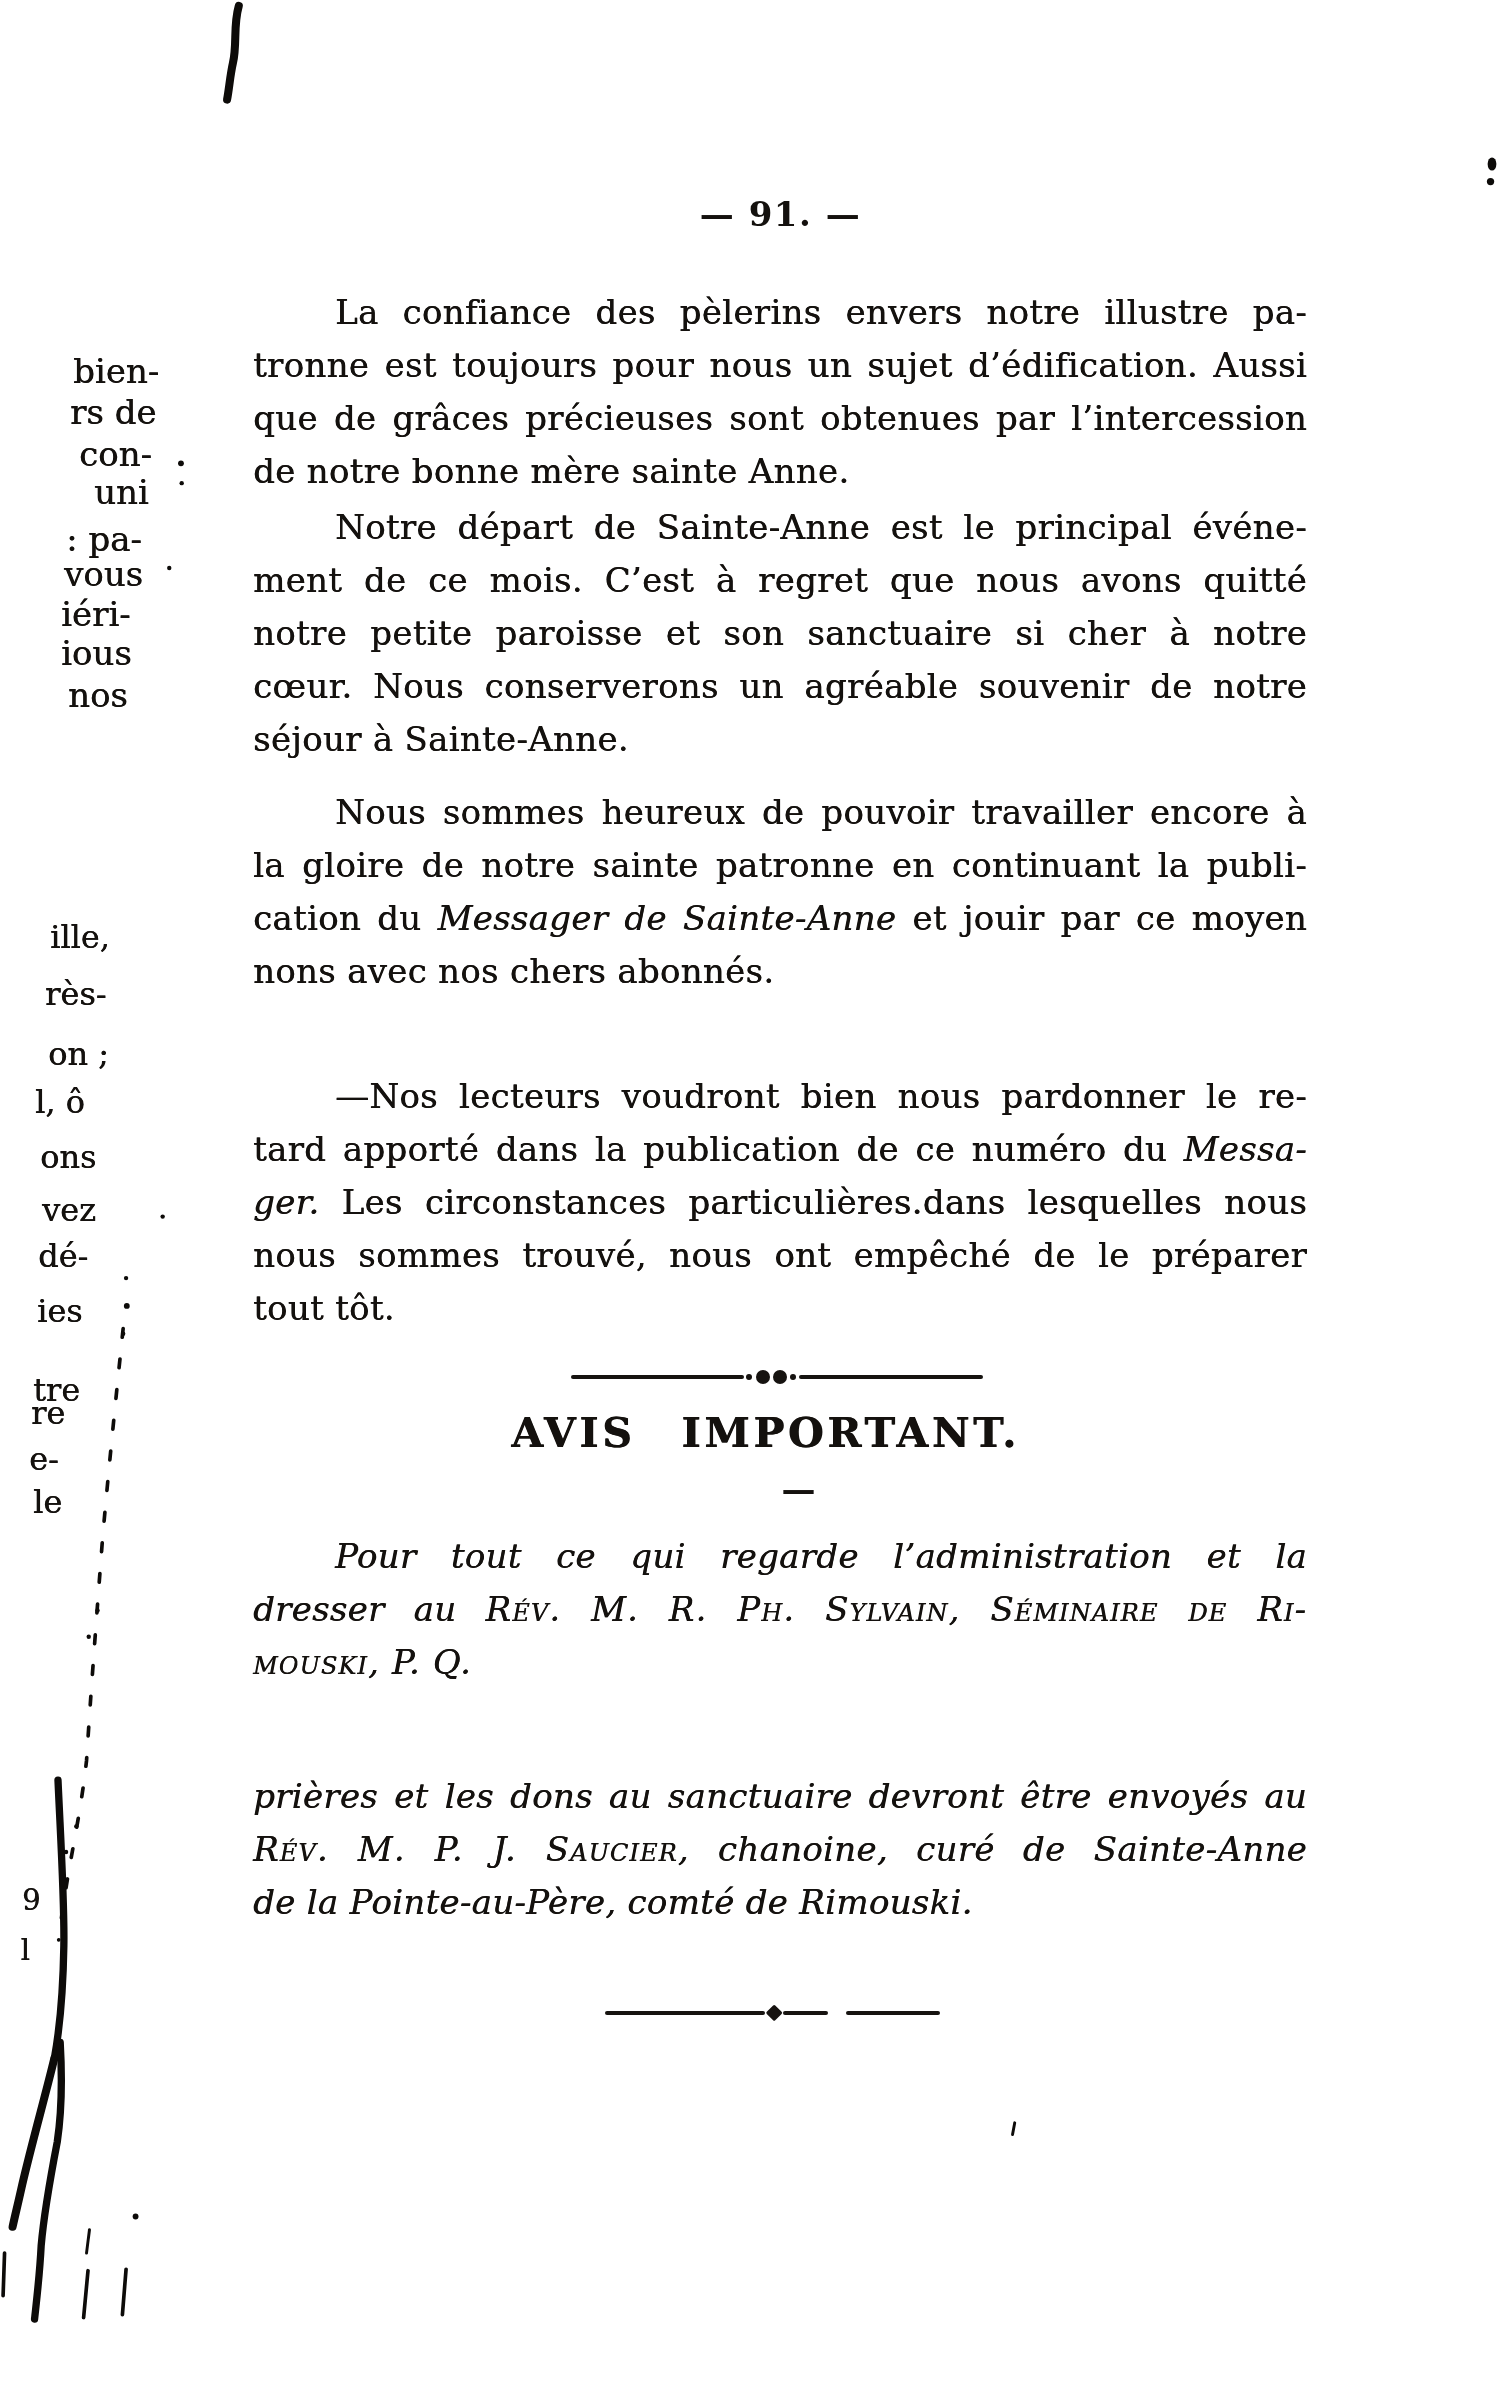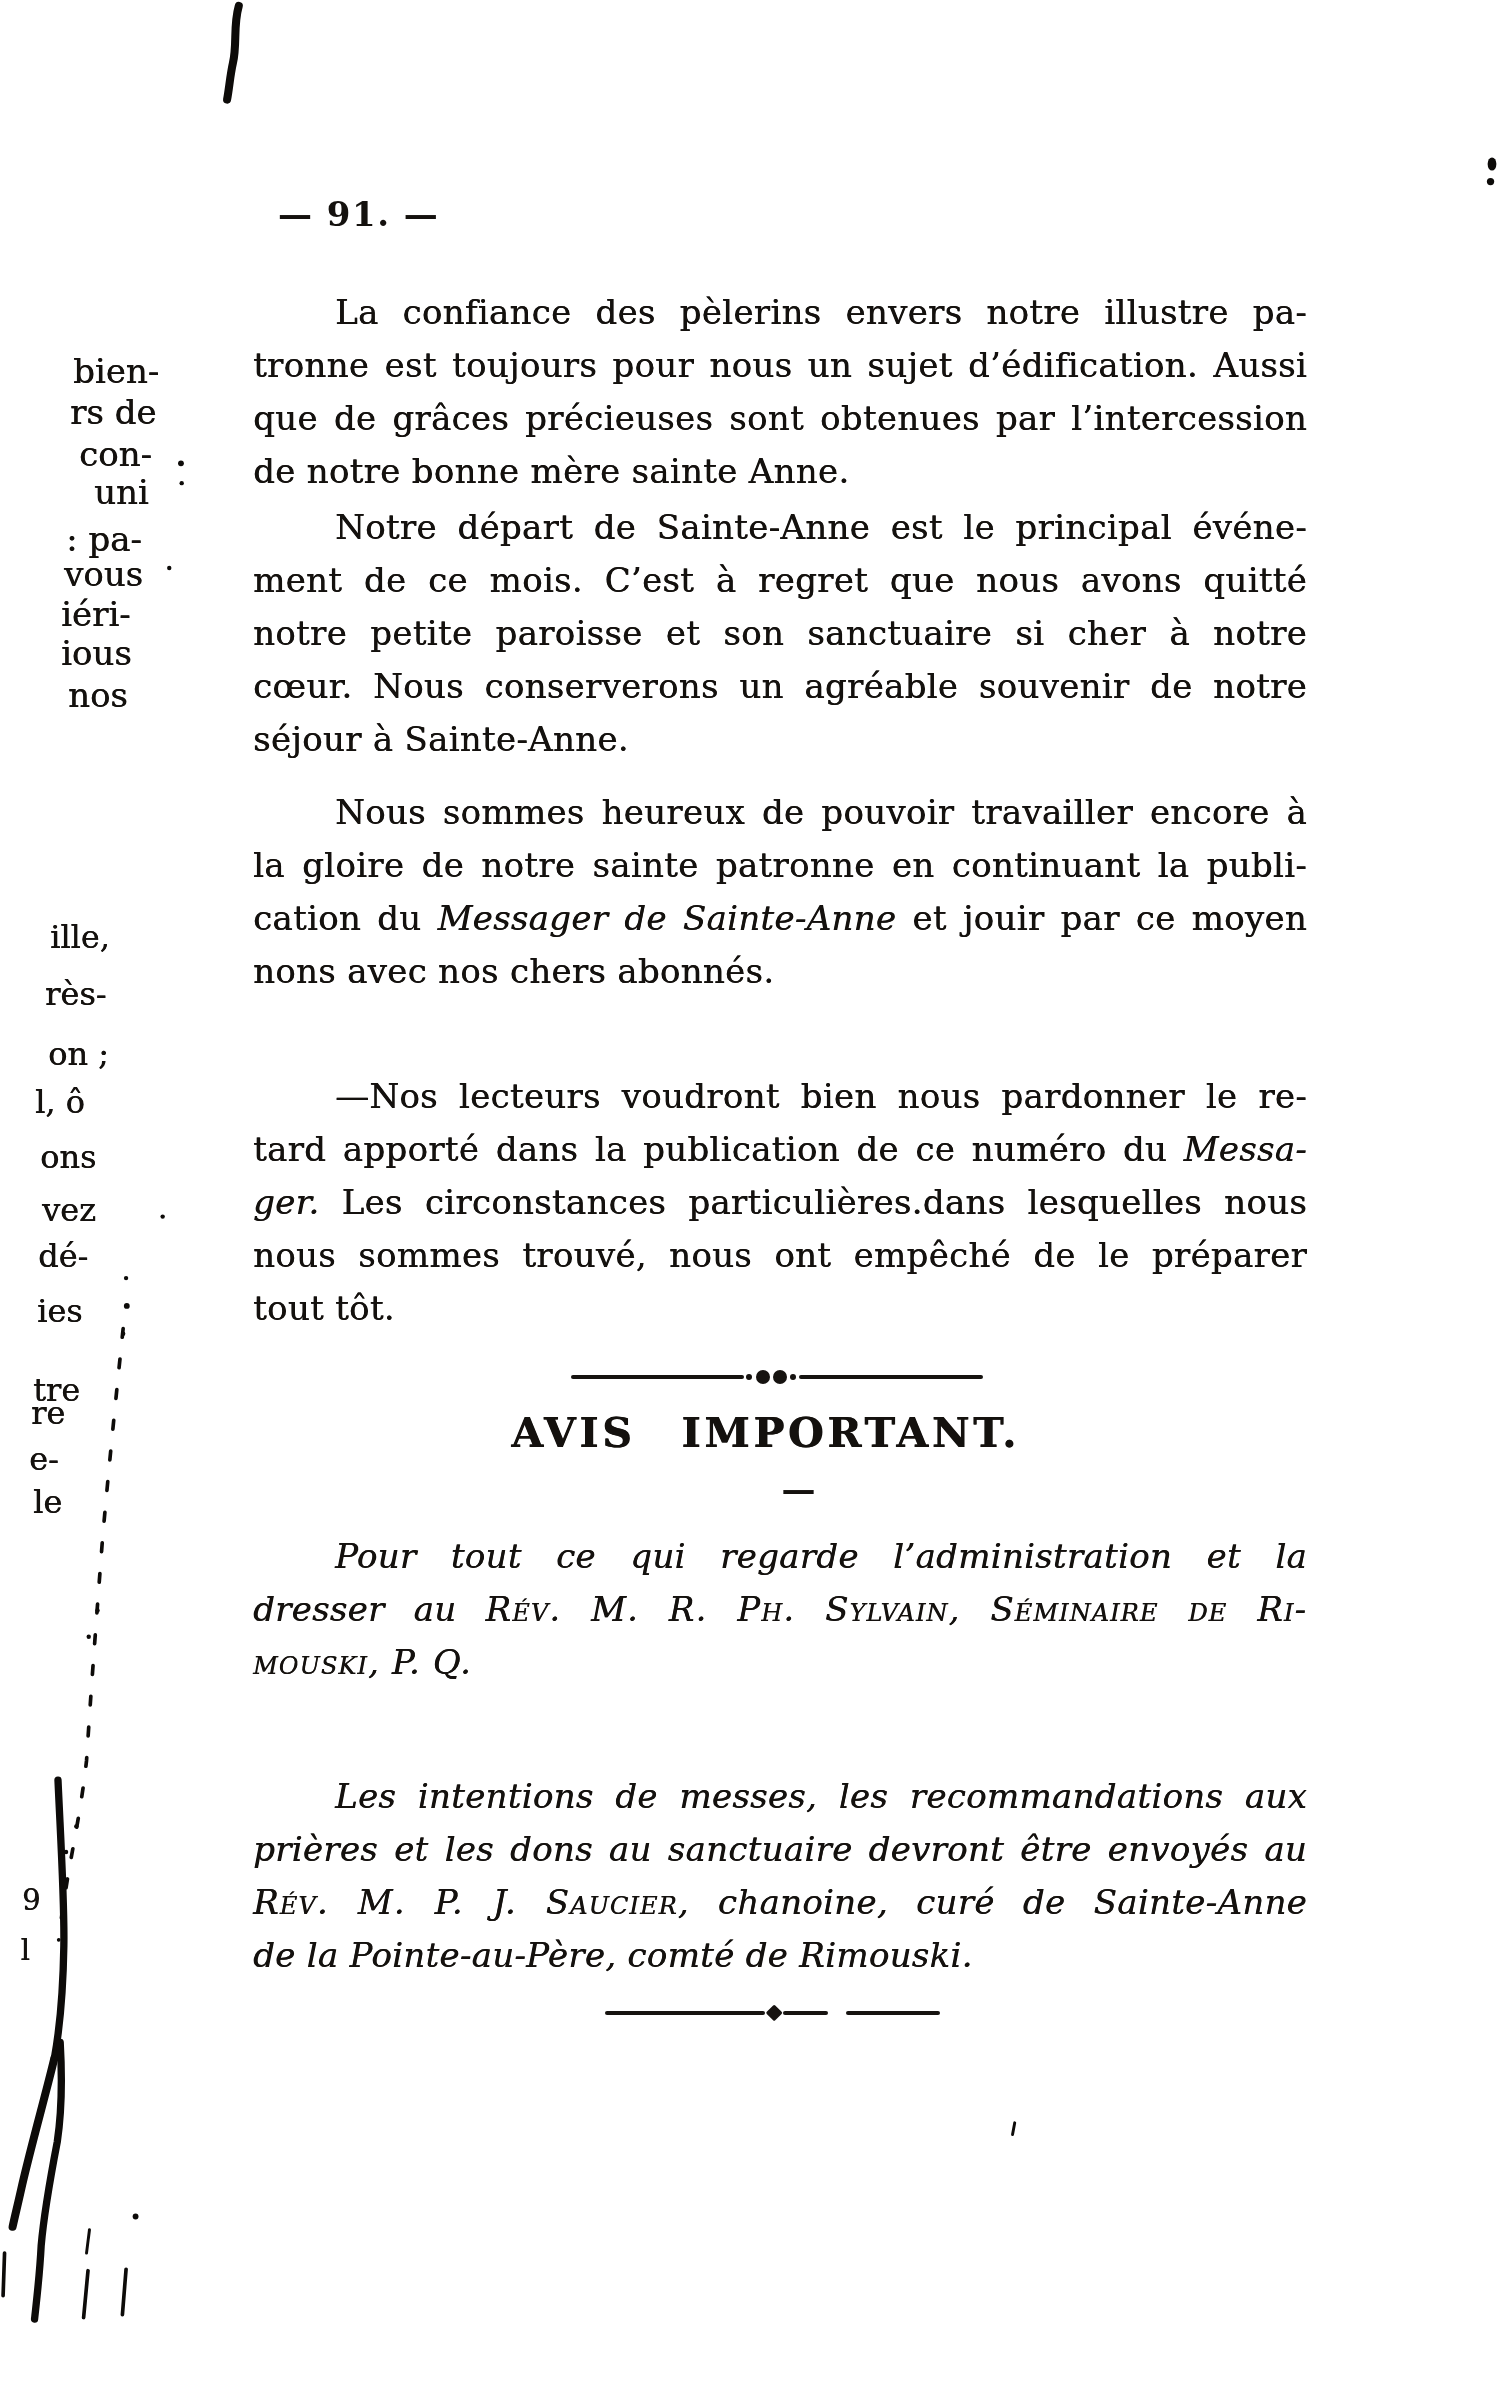--- a/index.html
+++ b/index.html
@@ -6,22 +6,22 @@
   .page{
     position:relative;
     width:1509px;height:2401px;
     background:#ffffff;
     font-family:"DejaVu Serif", serif;
     color:#14110e;
     overflow:hidden;
   }
   
   .pageno{
-    position:absolute;left:278px;top:192px;width:1025px;
-    text-align:left;font-size:34px;line-height:44px;
+    position:absolute;left:268px;top:192px;width:1025px;
+    text-align:center;font-size:34px;line-height:44px;
     letter-spacing:1.5px;font-weight:bold;
   }
   
   .para{
     position:absolute;left:253px;width:1054px;
     font-size:34px;line-height:53px;letter-spacing:0.3px;
     text-shadow:0.4px 0 0 currentColor;
   }
   .ln{display:block;text-align:justify;text-align-last:justify;white-space:normal;}
   .ln.first{text-indent:82px;}
@@ -161,21 +161,20 @@
   <div class="avis">AVIS IMPORTANT.</div>
   <div class="avisdash">—</div>
 
   <div class="para itpara" id="p5">
     <div class="ln first">Pour tout ce qui regarde l’administration et la</div>
     <div class="ln"><span>dresser au </span><span class="sc">Rév. M. R. Ph. Sylvain, Séminaire de Ri-</span></div>
     <div class="ln end"><span class="sc">mouski, P. Q.</span></div>
   </div>
 
   <div class="para itpara" id="p6">
-    <div class="ln first">Les intentions de messes, les recommandations aux</div>
     <div class="ln">prières et les dons au sanctuaire devront être envoyés au</div>
     <div class="ln"><span class="sc">Rév. M. P. J. Saucier,</span><span> chanoine, curé de Sainte-Anne</span></div>
     <div class="ln end">de la Pointe-au-Père, comté de Rimouski.</div>
   </div>
 
   <div class="divider" id="div2">
     <span class="seg s1"></span>
     <span class="diamond"></span>
     <span class="seg s2"></span>
     <span class="gap"></span>

